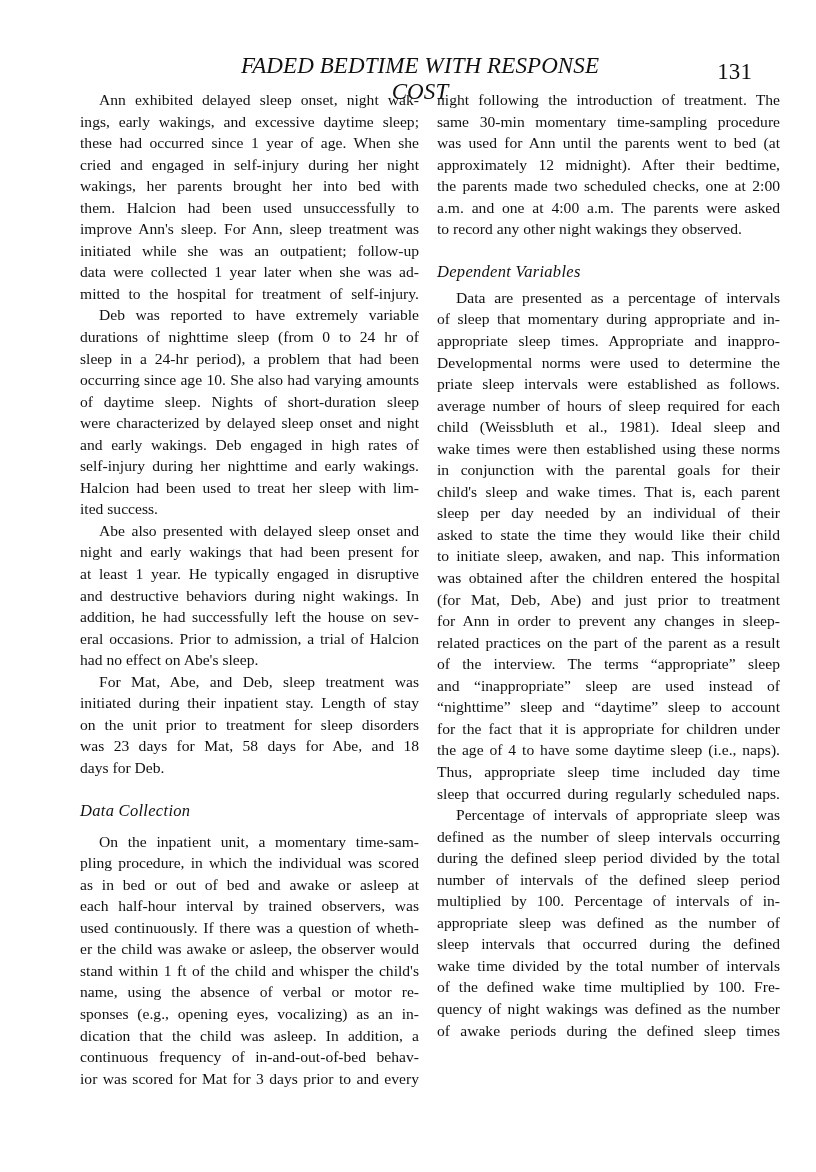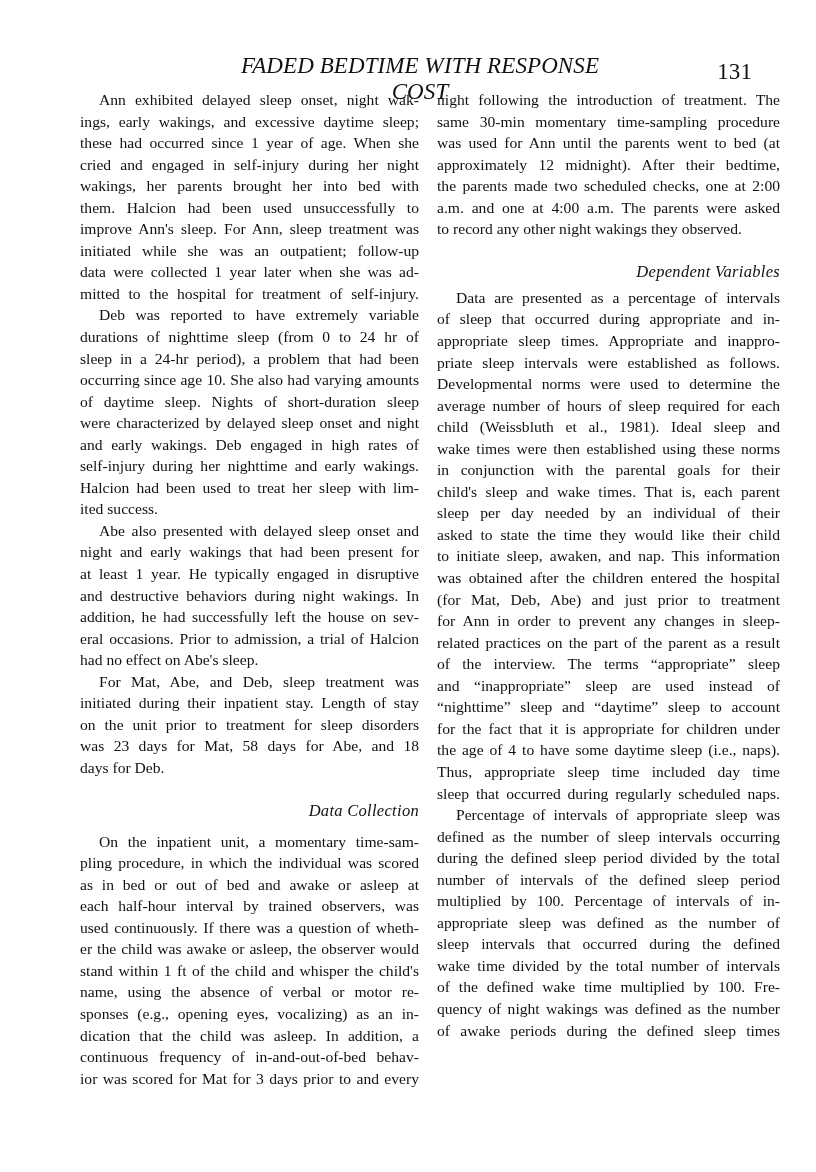--- a/index.html
+++ b/index.html
@@ -64,21 +64,20 @@
     }
     .line.indent { padding-left: 19px; }
     .section-heading {
       font-style: italic;
       font-size: 16.5px;
       height: 21.55px;
       line-height: 21.55px;
       margin-top: 21.55px;
       margin-bottom: 9px;
       letter-spacing: 0.3px;
-      text-align: right;
     }
     .heading-right-gap { margin-top: 21.55px; margin-bottom: 4px; }
   </style>
 </head>
 <body>
 
 <div class="running-head">
   <span class="title">FADED BEDTIME WITH RESPONSE COST</span>
   <span class="page-number">131</span>
 </div>
@@ -147,24 +146,24 @@
       <span class="line">same 30-min momentary time-sampling procedure</span>
       <span class="line">was used for Ann until the parents went to bed (at</span>
       <span class="line">approximately 12 midnight). After their bedtime,</span>
       <span class="line">the parents made two scheduled checks, one at 2:00</span>
       <span class="line">a.m. and one at 4:00 a.m. The parents were asked</span>
       <span class="line last">to record any other night wakings they observed.</span>
     </div>
   <div class="section-heading heading-right-gap">Dependent Variables</div>
   <div class="para">
       <span class="line indent">Data are presented as a percentage of intervals</span>
-      <span class="line">of sleep that occurred during appropriate and in-</span>
+      <span class="line">of sleep that momentary during appropriate and in-</span>
       <span class="line">appropriate sleep times. Appropriate and inappro-</span>
+      <span class="line">Developmental norms were used to determine the</span>
       <span class="line">priate sleep intervals were established as follows.</span>
-      <span class="line">Developmental norms were used to determine the</span>
       <span class="line">average number of hours of sleep required for each</span>
       <span class="line">child (Weissbluth et al., 1981). Ideal sleep and</span>
       <span class="line">wake times were then established using these norms</span>
       <span class="line">in conjunction with the parental goals for their</span>
       <span class="line">child's sleep and wake times. That is, each parent</span>
       <span class="line">sleep per day needed by an individual of their</span>
       <span class="line">asked to state the time they would like their child</span>
       <span class="line">to initiate sleep, awaken, and nap. This information</span>
       <span class="line">was obtained after the children entered the hospital</span>
       <span class="line">(for Mat, Deb, Abe) and just prior to treatment</span>

